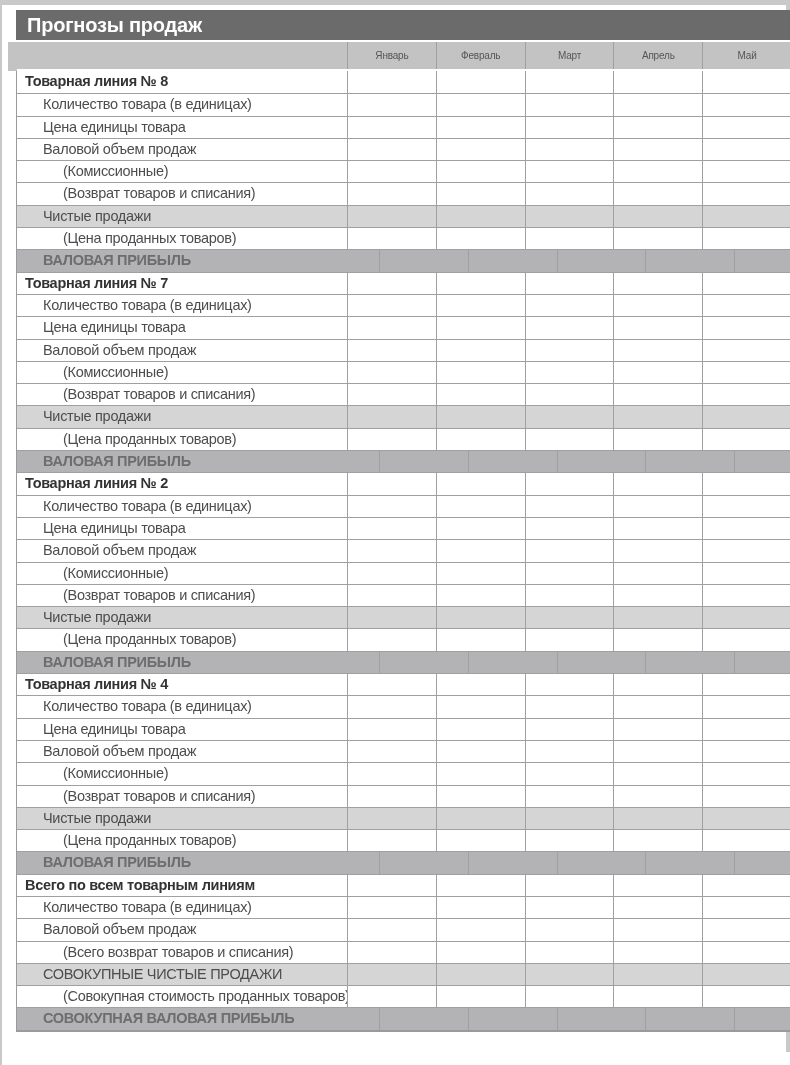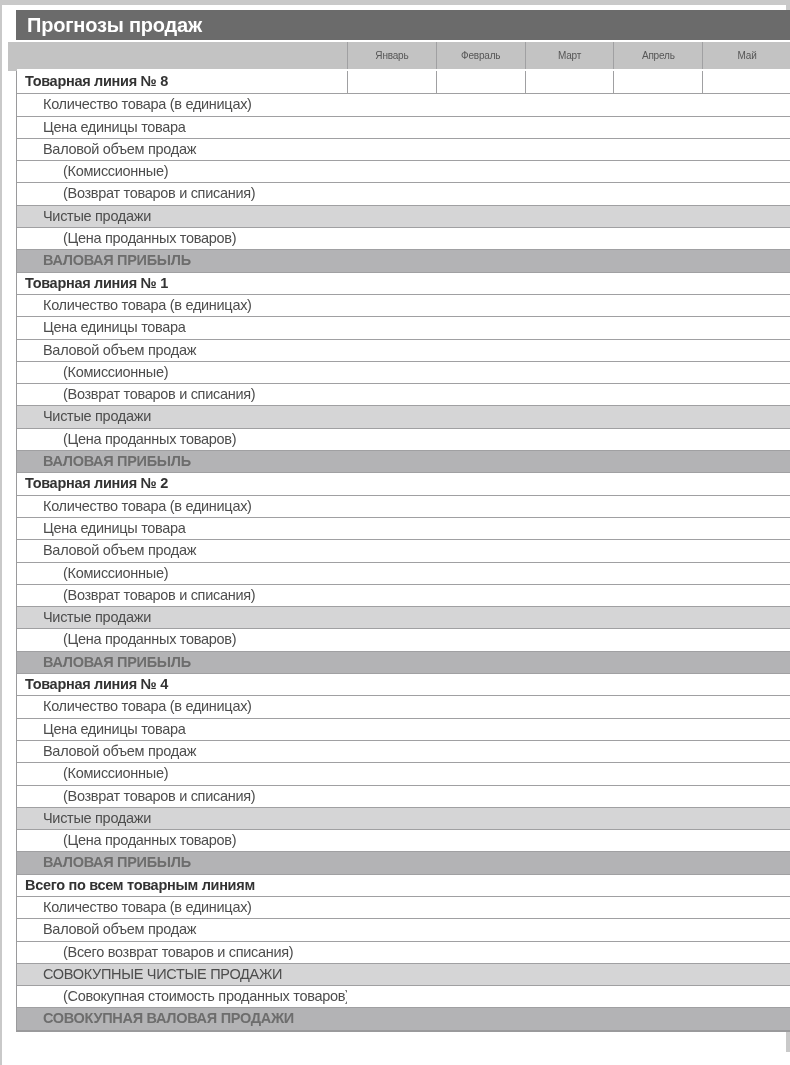--- a/index.html
+++ b/index.html
@@ -76,21 +76,21 @@
     line-height:27px;
     font-size:10px;
     color:var(--header-text);
     letter-spacing:-0.2px;
   }
   .row{
     display:flex;
     height:22.3px;
     background:#ffffff;
   }
-  .row + .row{border-top:1px solid var(--border);flex-direction:column;}
+  .row + .row{border-top:1px solid var(--border);}
   .row .label{
     font-size:14.5px;
     line-height:21.3px;
     color:var(--item-text);
     letter-spacing:-0.3px;
     white-space:nowrap;
     overflow:hidden;
   }
   .row .cell{
     flex:1;
@@ -215,21 +215,21 @@
   <div class="row style-dark">
     <div class="label-col label">ВАЛОВАЯ ПРИБЫЛЬ</div>
   <div class="cell"></div>
           <div class="cell"></div>
           <div class="cell"></div>
           <div class="cell"></div>
           <div class="cell"></div>
         </div>
 
   <div class="row style-section">
-    <div class="label-col label">Товарная линия № 1</div>
+    <div class="label-col label">Товарная линия № 7</div>
   <div class="cell"></div>
           <div class="cell"></div>
           <div class="cell"></div>
           <div class="cell"></div>
           <div class="cell"></div>
         </div>
 
   <div class="row style-item1">
     <div class="label-col label">Количество товара (в единицах)</div>
   <div class="cell"></div>
@@ -513,21 +513,21 @@
   <div class="row style-item2">
     <div class="label-col label">(Совокупная стоимость проданных товаров)</div>
   <div class="cell"></div>
           <div class="cell"></div>
           <div class="cell"></div>
           <div class="cell"></div>
           <div class="cell"></div>
         </div>
 
   <div class="row style-dark">
-    <div class="label-col label">СОВОКУПНАЯ ВАЛОВАЯ ПРОДАЖИ</div>
+    <div class="label-col label">СОВОКУПНАЯ ВАЛОВАЯ ПРИБЫЛЬ</div>
   <div class="cell"></div>
           <div class="cell"></div>
           <div class="cell"></div>
           <div class="cell"></div>
           <div class="cell"></div>
         </div>
 </div>
   </div>
 </div>
 

